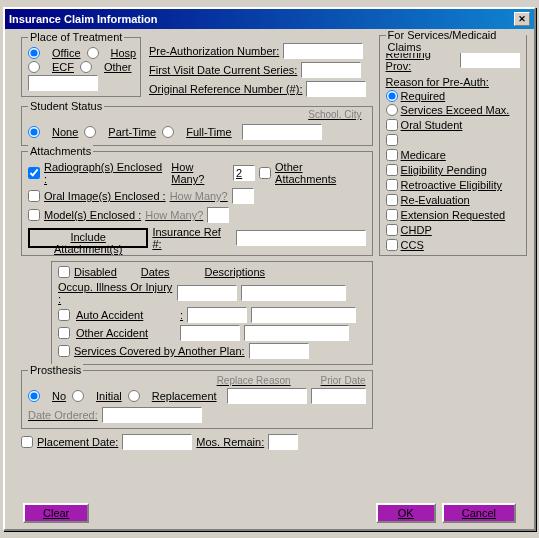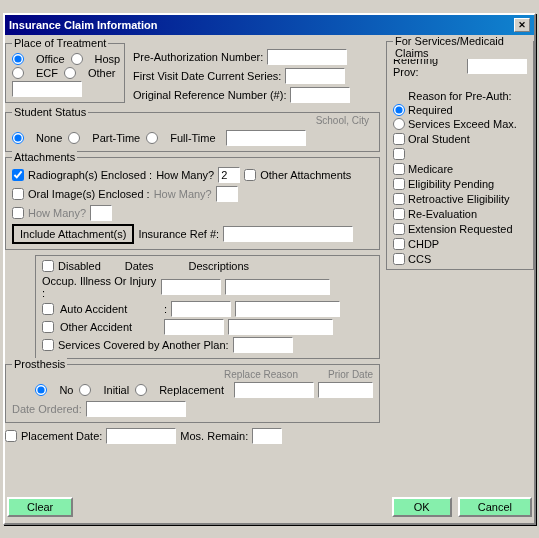--- a/index.html
+++ b/index.html
@@ -42,21 +42,22 @@
       border: 1px solid;
       border-color: #fff #808080 #808080 #fff;
       display: flex;
       align-items: center;
       justify-content: center;
       font-size: 9px;
       color: #000;
       cursor: pointer;
     }
     .content {
-      padding: 6px 0;
+      padding: 6px 16px;
+      text-decoration: underline;
     }
     .group-box {
       border: 1px solid #808080;
       border-top-color: #808080;
       margin-bottom: 5px;
       padding: 4px 6px 5px 6px;
       position: relative;
     }
     .group-label {
       position: absolute;
@@ -237,22 +238,21 @@
       padding: 0 2px;
     }
     .referring-row {
       display: flex;
       align-items: center;
       gap: 4px;
       margin-top: 4px;
     }
     .pre-auth-label {
       font-size: 11px;
-      margin-top: 12px;
-      text-align: center;
+      margin-top: 4px;
     }
     .radio-option {
       display: flex;
       align-items: center;
       gap: 3px;
       margin-top: 2px;
       font-size: 11px;
     }
     .checkbox-option {
       display: flex;
@@ -264,21 +264,21 @@
     
     .button-row {
       display: flex;
       justify-content: space-between;
       margin-top: 6px;
       padding: 0 2px;
     }
     .win-btn {
       border: 2px solid;
       border-color: #fff #808080 #808080 #fff;
-      background: #86efac;
+      background: #a21caf;
       padding: 2px 18px;
       font-size: 11px;
       cursor: pointer;
       min-width: 60px;
       margin-top: 47px;
     }
     .ok-cancel {
       display: flex;
       gap: 6px;
     }
@@ -408,20 +408,21 @@
 
           <div class="attach-row">
             <input type="checkbox" style="">
             <span>Oral Image(s) Enclosed :</span>
             <span class="how-many-label" style="color:#808080;">How Many?</span>
             <input type="text" class="field-input how-many-input disabled" disabled="" style="">
           </div>
 
           <div class="attach-row">
             <input type="checkbox" style="">
+            <span>Model(s) Enclosed :</span>
             <span class="how-many-label" style="color:#808080;">How Many?</span>
             <input type="text" class="field-input how-many-input disabled" disabled="" style="">
           </div>
 
           <div class="ref-row">
             <button class="include-btn">Include Attachment(s)</button>
             <span>Insurance Ref #:</span>
             <input type="text" class="field-input" style="width: 130px;">
           </div>
         </div>

